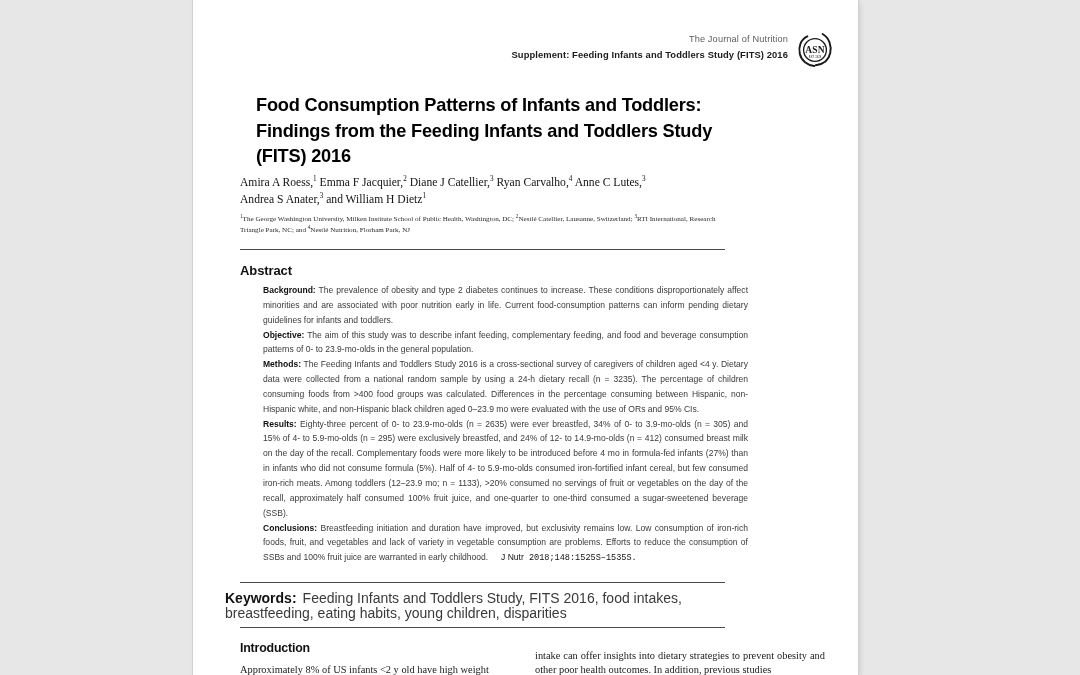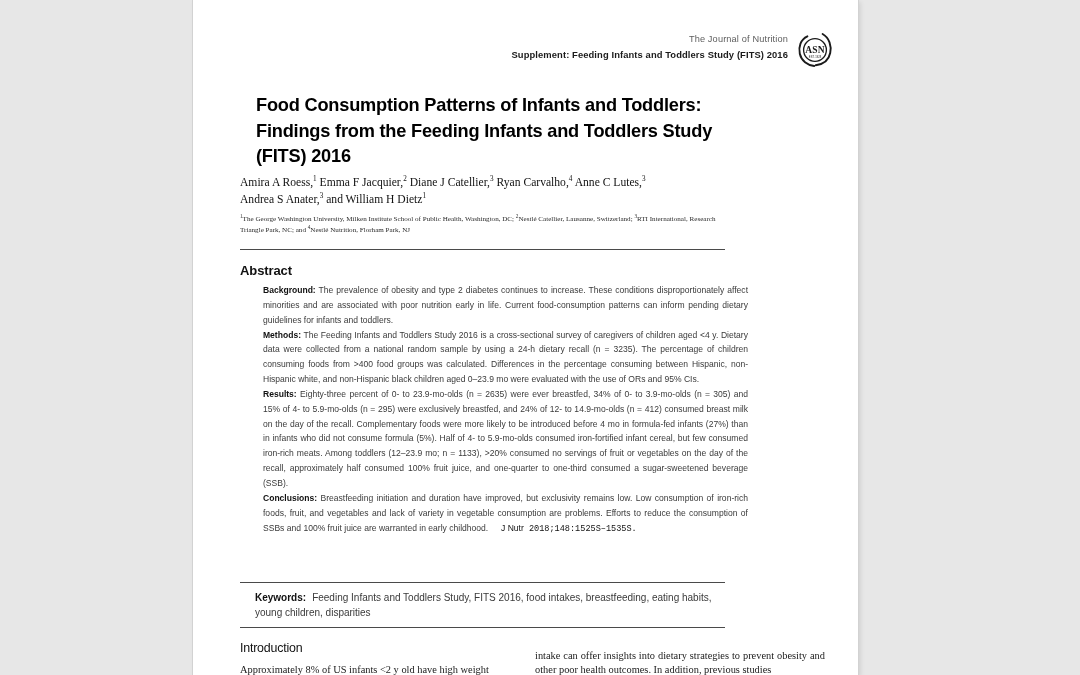--- a/index.html
+++ b/index.html
@@ -170,40 +170,40 @@
     color: #111111;
   }
   .cite-rest {
     color: #111111;
     font-family: Liberation Mono, monospace;
   }
 
   
   .keywords {
     position: absolute;
-    left: 62px;
+    left: 32px;
     top: 591px;
     width: 485px;
-    font-size: 10px;
+    font-size: 14px;
     line-height: 14.85px;
     color: #3a3a3a;
   }
   .keywords .lbl {
     font-weight: bold;
     color: #111111;
     margin-right: 6px;
   }
 
   
   .intro-heading {
     position: absolute;
     left: 47px;
     top: 641px;
     font-size: 12.4px;
-    font-weight: normal;
+    font-weight: bold;
     color: #111111;
     letter-spacing: -0.2px;
     text-align: right;
   }
   .intro-col {
     position: absolute;
     font-family: "Liberation Serif", serif;
     font-size: 10.4px;
     line-height: 14.4px;
     color: #1a1a1a;
@@ -250,20 +250,21 @@
         <span id="authors-2"><span>Andrea S Anater,</span><sup>3</sup><span> and William H Dietz</span><sup>1</sup></span>
       </div>
 
       <div class="affiliations" id="affiliations"><sup>1</sup><span>The George Washington University, Milken Institute School of Public Health, Washington, DC; </span><sup>2</sup><span>Nestlé Catellier, Lausanne, Switzerland; </span><sup>3</sup><span>RTI International, Research Triangle Park, NC; and </span><sup>4</sup><span>Nestlé Nutrition, Florham Park, NJ</span></div>
 
       <div class="rule rule-abstract-top"></div>
 
       <div class="abstract-heading">Abstract</div>
       <div class="abstract-body" id="abstract-body">
           <p><span class="lbl">Background:</span><span> The prevalence of obesity and type 2 diabetes continues to increase. These conditions disproportionately affect minorities and are associated with poor nutrition early in life. Current food-consumption patterns can inform pending dietary guidelines for infants and toddlers.</span></p>
+          <p><span class="lbl">Objective:</span><span> The aim of this study was to describe infant feeding, complementary feeding, and food and beverage consumption patterns of 0- to 23.9-mo-olds in the general population.</span></p>
           <p><span class="lbl">Methods:</span><span> The Feeding Infants and Toddlers Study 2016 is a cross-sectional survey of caregivers of children aged &lt;4 y. Dietary data were collected from a national random sample by using a 24-h dietary recall (n = 3235). The percentage of children consuming foods from &gt;400 food groups was calculated. Differences in the percentage consuming between Hispanic, non-Hispanic white, and non-Hispanic black children aged 0–23.9 mo were evaluated with the use of ORs and 95% CIs.</span></p>
           <p><span class="lbl">Results:</span><span> Eighty-three percent of 0- to 23.9-mo-olds (n = 2635) were ever breastfed, 34% of 0- to 3.9-mo-olds (n = 305) and 15% of 4- to 5.9-mo-olds (n = 295) were exclusively breastfed, and 24% of 12- to 14.9-mo-olds (n = 412) consumed breast milk on the day of the recall. Complementary foods were more likely to be introduced before 4 mo in formula-fed infants (27%) than in infants who did not consume formula (5%). Half of 4- to 5.9-mo-olds consumed iron-fortified infant cereal, but few consumed iron-rich meats. Among toddlers (12–23.9 mo; n = 1133), &gt;20% consumed no servings of fruit or vegetables on the day of the recall, approximately half consumed 100% fruit juice, and one-quarter to one-third consumed a sugar-sweetened beverage (SSB).</span></p>
           <p><span class="lbl">Conclusions:</span><span> Breastfeeding initiation and duration have improved, but exclusivity remains low. Low consumption of iron-rich foods, fruit, and vegetables and lack of variety in vegetable consumption are problems. Efforts to reduce the consumption of SSBs and 100% fruit juice are warranted in early childhood.</span><span>  </span><span class="cite">J Nutr</span><span class="cite-rest"> 2018;148:1525S–1535S.</span></p>
         </div>
 
       <div class="rule rule-keywords-top"></div>
 
       <div class="keywords">
         <span class="lbl">Keywords:</span><span>Feeding Infants and Toddlers Study, FITS 2016, food intakes, breastfeeding, eating habits, young children, disparities</span>
       </div>

